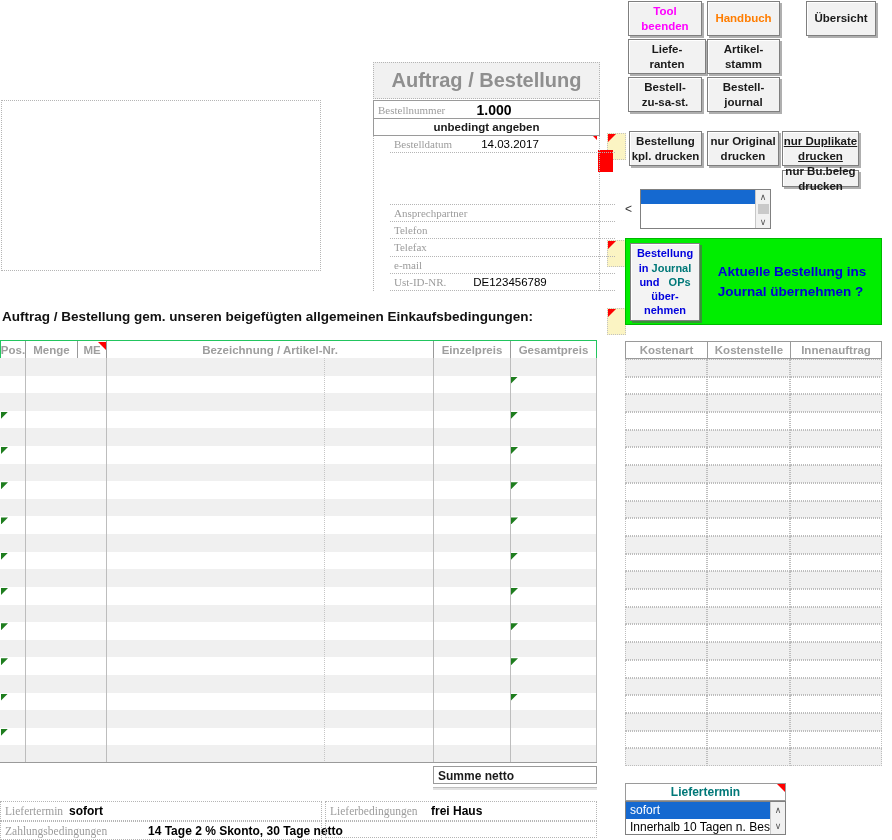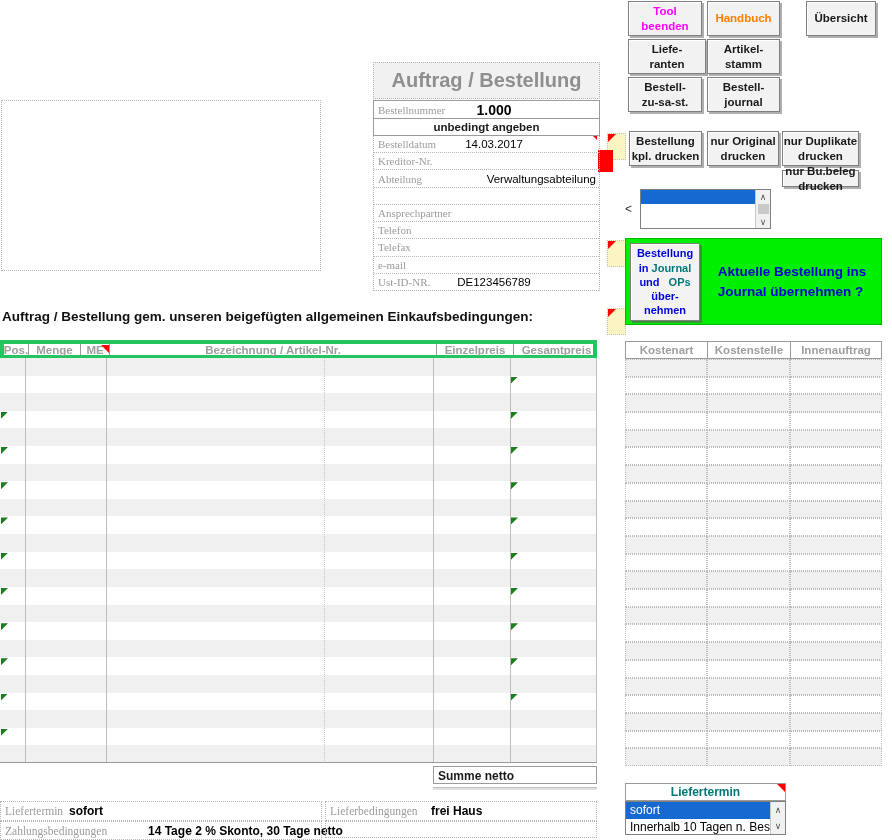--- a/index.html
+++ b/index.html
@@ -11,21 +11,21 @@
          background:#f2f2f2;border:1px solid #7f7f7f;box-shadow:2px 2px 0 rgba(110,110,110,.55), inset 1px 1px 0 #ffffff;
          font-family:"Liberation Sans",sans-serif;font-weight:bold;font-size:11.5px;line-height:1.3;
          white-space:pre-line;color:#1a1a1a;padding:0;cursor:pointer;box-sizing:border-box;}
   
   .dotted{border:1px dotted #b5b5b5;box-sizing:border-box;}
   .of-title{left:373px;top:62px;width:227px;height:37px;background:#f1f1f1;display:flex;align-items:center;
             justify-content:center;font-size:20px;font-weight:bold;color:#8f8f8f;}
   .solidbox{border:1px solid #9a9a9a;box-sizing:border-box;background:#fff;}
   .flabel{position:absolute;left:4px;top:50%;transform:translateY(-50%);font-size:11px;color:#9c9c9c;font-family:Liberation Serif, serif;}
   .fval{position:absolute;top:50%;transform:translateY(-50%);font-size:11.5px;color:#000;}
-  .of-row{position:absolute;left:0;width:100%;border-bottom:1px dotted #b5b5b5;box-sizing:border-box;}
+  .of-row{position:absolute;left:16px;width:100%;border-bottom:1px dotted #b5b5b5;box-sizing:border-box;}
   
   .tri-red-tr{position:absolute;width:8px;height:8px;background:#ff0000;clip-path:polygon(0 0,100% 0,100% 100%);}
   .tri-red-tl{position:absolute;width:8px;height:8px;background:#ff0000;clip-path:polygon(0 0,100% 0,0 100%);}
   .sticky{position:absolute;width:19px;height:27px;background:#fbf4c3;border:1px dotted #c2c2c2;box-sizing:border-box;}
   
   .hdrcell{position:absolute;top:0;height:100%;display:flex;align-items:center;justify-content:center;
            color:#9e9e9e;font-weight:bold;font-size:11.5px;box-sizing:border-box;}
   .it-row{position:absolute;left:0;width:100%;}
   .it-row.even{background:#f0f0f0;}
   .it-row.odd{background:#ffffff;}
@@ -65,21 +65,21 @@
 stamm</button>
   <button class="btn3d" style="left: 628px; top: 77px; width: 74px; height: 35px; color: rgb(26, 26, 26);">Bestell-
 zu-sa-st.</button>
   <button class="btn3d" style="left: 707px; top: 77px; width: 73px; height: 35px; color: rgb(26, 26, 26);">Bestell-
 journal</button>
 
   <button class="btn3d" style="left:629px;top:131px;width:73px;height:35px;">Bestellung
 kpl. drucken</button>
   <button class="btn3d" style="left:707px;top:131px;width:72px;height:35px;">nur Original
 drucken</button>
-  <button class="btn3d" style="left:782px;top:131px;width:77px;height:35px;">nur Duplikate
+  <button class="btn3d" style="left:782px;top:131px;width:77px;height:35px;text-decoration:underline;">nur Duplikate
 drucken</button>
   <button class="btn3d" style="left:782px;top:170px;width:77px;height:17px;">nur Bu.beleg
 drucken</button>
 
   <div class="sticky" style="left:607px;top:133px;">
       <span class="tri-red-tl" style="left:0;top:0;"></span>
     </div>
   <div class="abs" style="left:598px;top:150px;width:15px;height:22px;background:#ff0000;"></div>
   <span class="tri-red-tr" style="left:589px;top:132px;"></span>
   <div class="sticky" style="left:607px;top:240px;">
@@ -117,28 +117,20 @@
   <div class="abs solidbox" style="left:373px;top:100px;width:227px;height:19px;">
     <span class="flabel">Bestellnummer</span>
     <span class="fval" style="left:60px;width:120px;text-align:center;font-weight:bold;font-size:14px;">1.000</span>
   </div>
   <div class="abs solidbox" style="left:373px;top:118px;width:227px;height:18px;display:flex;align-items:center;justify-content:center;font-size:11.5px;font-weight:bold;">unbedingt angeben</div>
   <div class="abs" style="left:373px;top:136px;width:227px;height:155px;border-left:1px dotted #b5b5b5;border-right:1px dotted #b5b5b5;box-sizing:border-box;">
       <div class="of-row" style="top: 0px; height: 17.2222px;">
         <span class="flabel">Bestelldatum</span>
         <span class="fval" style="left: 60px; width: 120px; text-align: center;">14.03.2017</span>
       </div>
-      <div class="of-row" style="top: 17.2222px; height: 17.2222px;">
-        <span class="flabel">Kreditor-Nr.</span>
-        <span class="fval" style="left: 82px;"></span>
-      </div>
-      <div class="of-row" style="top: 34.4444px; height: 17.2222px;">
-        <span class="flabel">Abteilung</span>
-        <span class="fval" style="right: 3px;">Verwaltungsabteilung</span>
-      </div>
       <div class="of-row" style="top: 51.6667px; height: 17.2222px;">
         <span class="flabel"></span>
         <span class="fval" style="left: 82px;"></span>
       </div>
       <div class="of-row" style="top: 68.8889px; height: 17.2222px;">
         <span class="flabel">Ansprechpartner</span>
         <span class="fval" style="left: 82px;"></span>
       </div>
       <div class="of-row" style="top: 86.1111px; height: 17.2222px;">
         <span class="flabel">Telefon</span>
@@ -153,21 +145,21 @@
         <span class="fval" style="left: 82px;"></span>
       </div>
       <div class="of-row" style="top: 137.778px; height: 17.2222px;">
         <span class="flabel">Ust-ID-NR.</span>
         <span class="fval" style="left: 60px; width: 120px; text-align: center;">DE123456789</span>
       </div>
     </div>
 
   <div class="abs" style="left:2px;top:309px;width:620px;font-size:13.5px;font-weight:bold;color:#111;">Auftrag / Bestellung gem. unseren beigefügten allgemeinen Einkaufsbedingungen:</div>
 
-  <div class="abs" style="left:0;top:340px;width:597px;height:19px;border:4px solid #22c55e;box-sizing:border-box;background:#fff;">
+  <div class="abs" style="left:0;top:340px;width:597px;height:19px;border:1px solid #22c55e;box-sizing:border-box;background:#fff;">
     <div class="hdrcell" style="left:0;width:25px;border-right:1px solid #9a9a9a;">Pos.</div>
     <div class="hdrcell" style="left:25px;width:52px;border-right:1px solid #9a9a9a;">Menge</div>
     <div class="hdrcell" style="left:77px;width:29px;border-right:1px solid #9a9a9a;">ME</div>
     <div class="hdrcell" style="left:106px;width:327px;border-right:1px solid #9a9a9a;">Bezeichnung / Artikel-Nr.</div>
     <div class="hdrcell" style="left:433px;width:77px;border-right:1px solid #9a9a9a;">Einzelpreis</div>
     <div class="hdrcell" style="left:510px;width:85px;">Gesamtpreis</div>
     <span class="tri-red-tr" style="left:97px;top:1px;"></span>
   </div>
 
   <div class="abs" style="left:0;top:358px;width:597px;height:405px;">

